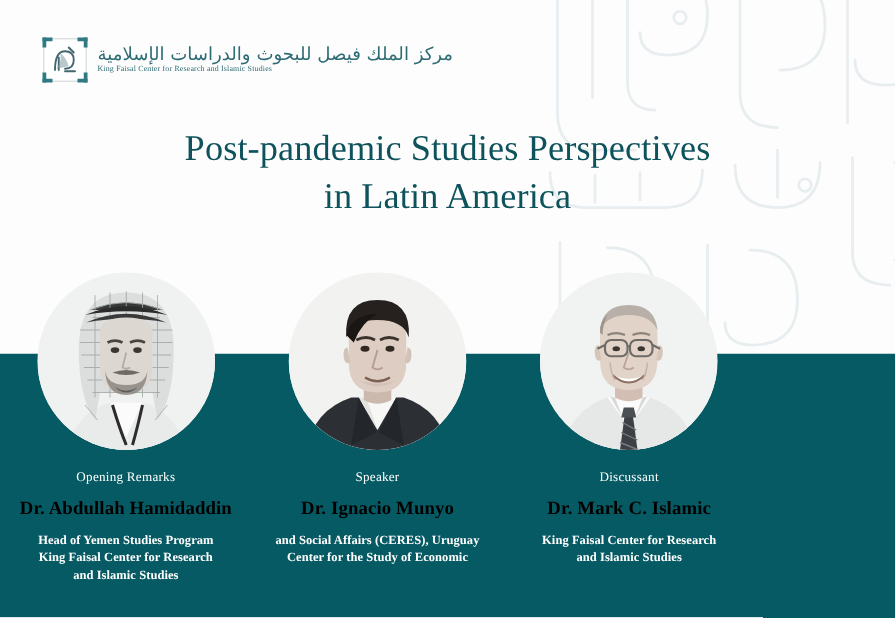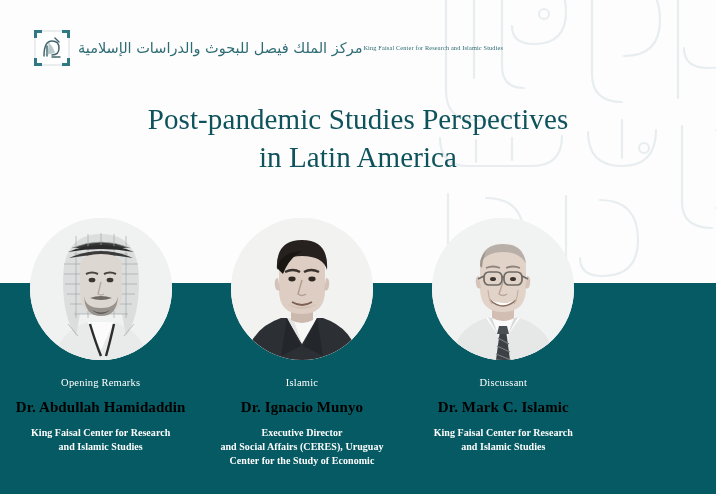--- a/index.html
+++ b/index.html
@@ -47,25 +47,24 @@
   .logo-emblem {
     position: relative;
     width: 38px;
     height: 38px;
     flex: 0 0 38px;
   }
   .logo-emblem svg { width: 100%; height: 100%; display: block; }
 
   .logo-wordmark {
     display: flex;
-    flex-direction: row;
+    flex-direction: column;
     justify-content: center;
     gap: 1px;
     padding-top: 1px;
-    align-items: center;
   }
   .logo-arabic {
     font-family: "DejaVu Sans", sans-serif;
     font-size: 14.5px;
     line-height: 1.0;
     color: #1c6069;
     direction: rtl;
     letter-spacing: -0.3px;
     white-space: nowrap;
     opacity: 0.92;
@@ -286,20 +285,21 @@
           <path d="M62 92 Q71 100 80 92 Q71 97 62 92 Z" fill="#5f5a56"></path>
 
           <path d="M60 106 Q66 126 71 138" stroke="#2c2c2c" stroke-width="2.4" fill="none"></path>
           <path d="M84 106 Q80 124 76 138" stroke="#2c2c2c" stroke-width="2.4" fill="none"></path>
         </svg>
       </div>
       <div class="speaker-text">
         <div class="role">Opening Remarks</div>
         <div class="person-name">Dr. Abdullah Hamidaddin</div>
         <div class="affiliation">
+          <div>Head of Yemen Studies Program</div>
           <div>King Faisal Center for Research</div>
           <div>and Islamic Studies</div>
         </div>
       </div>
     </div>
 
     <div class="speaker">
       <div class="portrait">
         <svg viewBox="0 0 142 142" xmlns="http://www.w3.org/2000/svg">
           <rect width="142" height="142" fill="#f2f2f1"></rect>
@@ -329,24 +329,23 @@
           <ellipse cx="81" cy="61" rx="3.6" ry="2.4" fill="#302823"></ellipse>
 
           <path d="M71 62 L67 76 Q71 79 75 76" stroke="#b59e91" stroke-width="1.5" fill="none"></path>
 
           <path d="M61 84 Q71 90 81 84" stroke="#7d5f53" stroke-width="1.8" fill="none"></path>
 
           <path d="M56 86 Q71 96 86 86 Q71 92 56 86 Z" fill="#c9b6aa" opacity="0.5"></path>
         </svg>
       </div>
       <div class="speaker-text">
-        <div class="role">Islamic</div>
+        <div class="role">Speaker</div>
         <div class="person-name">Dr. Ignacio Munyo</div>
         <div class="affiliation">
-          <div>Executive Director</div>
           <div>and Social Affairs (CERES), Uruguay</div>
           <div>Center for the Study of Economic</div>
         </div>
       </div>
     </div>
 
     <div class="speaker">
       <div class="portrait">
         <svg viewBox="0 0 142 142" xmlns="http://www.w3.org/2000/svg">
           <rect width="142" height="142" fill="#f1f2f2"></rect>

